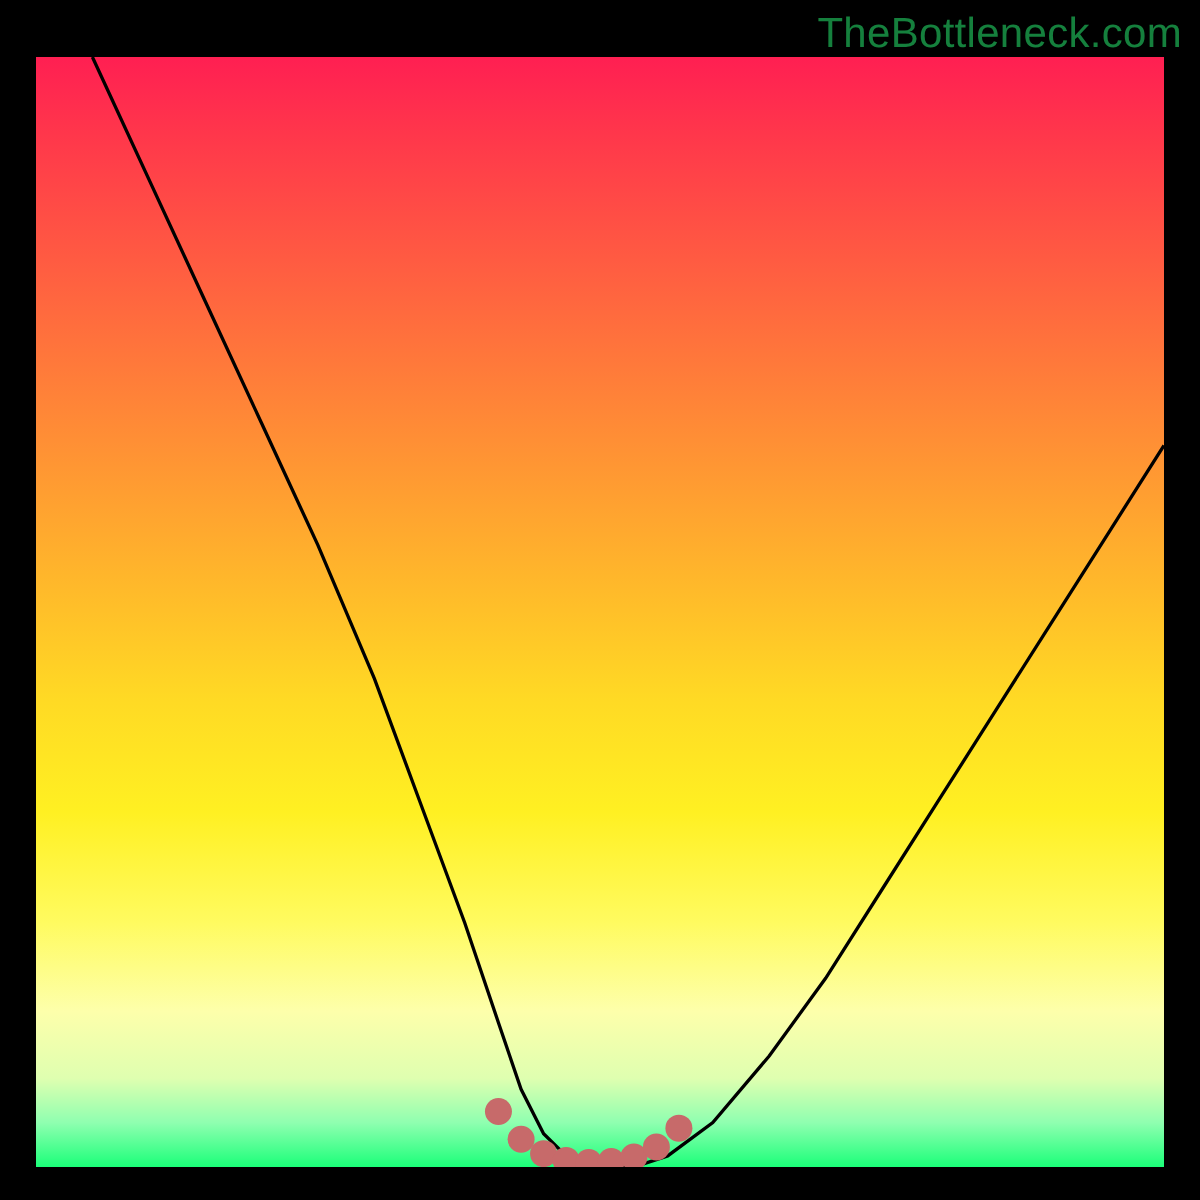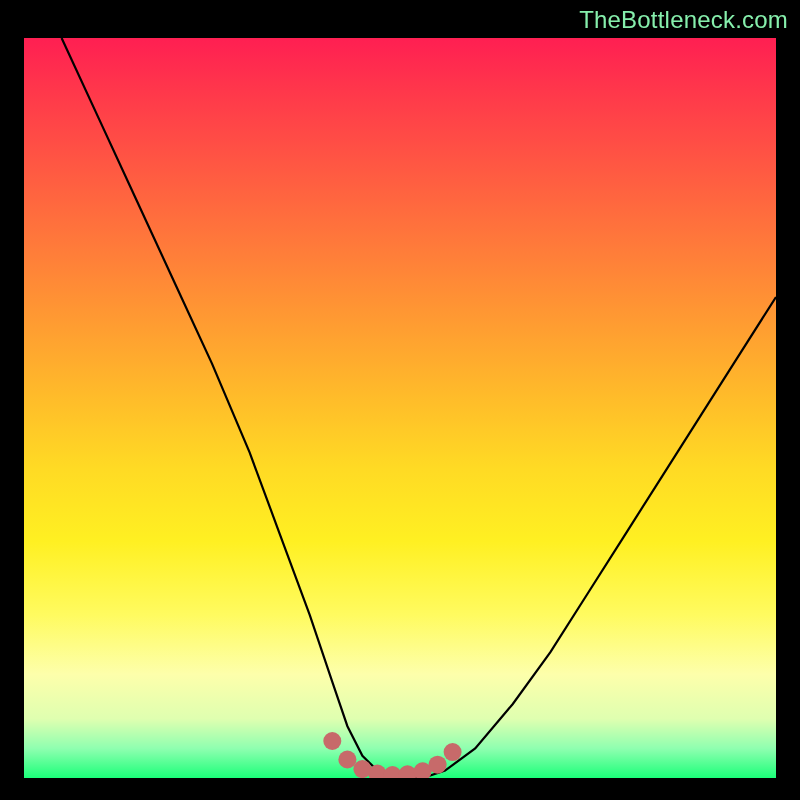--- a/index.html
+++ b/index.html
@@ -8,23 +8,23 @@
     position: relative;
     width: 800px;
     height: 800px;
     background: #000;
   }
   .watermark {
     position: absolute;
     top: 6px;
     right: 12px;
     font-family: Arial, Helvetica, sans-serif;
-    font-size: 24px;
+    font-size: 28px;
     font-weight: 400;
-    color: #86efac;
+    color: #15803d;
     letter-spacing: 0.2px;
     z-index: 10;
   }
   .plot-area {
     position: absolute;
     left: 24px;
     top: 38px;
     width: 752px;
     height: 740px;
     background: linear-gradient(to bottom,

